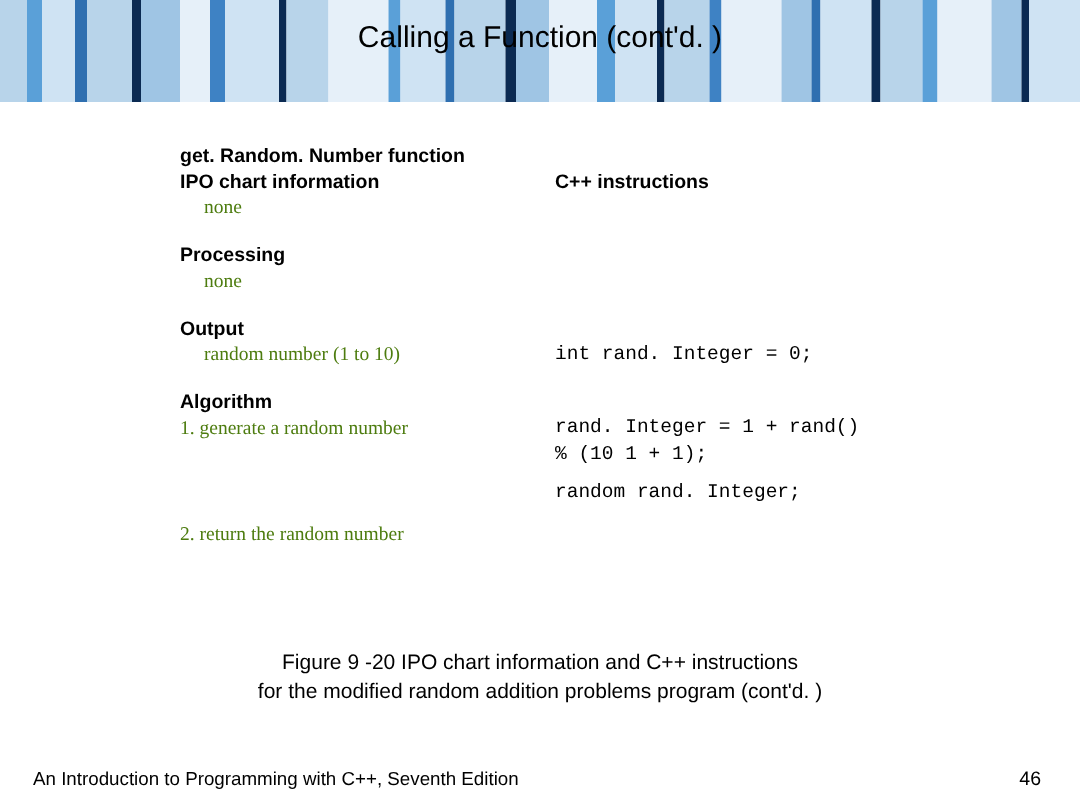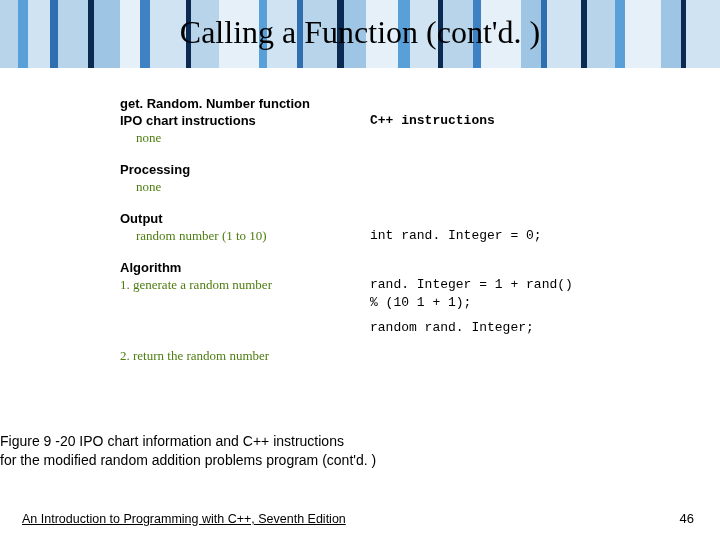--- a/index.html
+++ b/index.html
@@ -20,22 +20,22 @@
   }
   .banner .stripe {
     height: 100%;
   }
   .slide-title {
     position: absolute;
     top: 14px;
     left: 0;
     width: 720px;
     text-align: center;
-    font-family: Liberation Serif, serif;
-    font-size: 32px;
+    font-family: Liberation Sans, sans-serif;
+    font-size: 20px;
     font-weight: 400;
     color: #000000;
     letter-spacing: 0px;
   }
   .ipo {
     position: absolute;
     top: 96px;
     left: 120px;
     width: 540px;
     font-size: 13px;
@@ -62,30 +62,30 @@
     color: #4d7c0f;
     padding-left: 16px;
   }
   .gap-sm { height: 8px; }
   .gap-md { height: 14px; }
   .caption {
     position: absolute;
     top: 432px;
     left: 0;
     width: 720px;
+    text-align: center;
     font-size: 14px;
     line-height: 1.35;
   }
   .footer-left {
     position: absolute;
     bottom: 14px;
     left: 22px;
     font-size: 12.5px;
     color: #000;
-    text-decoration: underline;
   }
   .footer-right {
     position: absolute;
     bottom: 14px;
     right: 26px;
     font-size: 13px;
     color: #000;
   }
 </style>
 </head>
@@ -131,22 +131,22 @@
   </div>
 
 <div class="slide-title">Calling a Function (cont'd. )</div>
 
 <div class="ipo">
   <div class="row">
     <div class="left bold">get. Random. Number function</div>
     <div class="right"></div>
   </div>
   <div class="row">
-    <div class="left bold">IPO chart instructions</div>
-    <div class="right bold" style="font-family:Liberation Mono, monospace;">C++ instructions</div>
+    <div class="left bold">IPO chart information</div>
+    <div class="right bold" style="font-family:Liberation Sans, sans-serif;">C++ instructions</div>
   </div>
   <div class="row">
     <div class="left hw">none</div>
   </div>
   <div class="gap-md"></div>
   <div class="row">
     <div class="left bold">Processing</div>
   </div>
   <div class="row">
     <div class="left hw">none</div>

